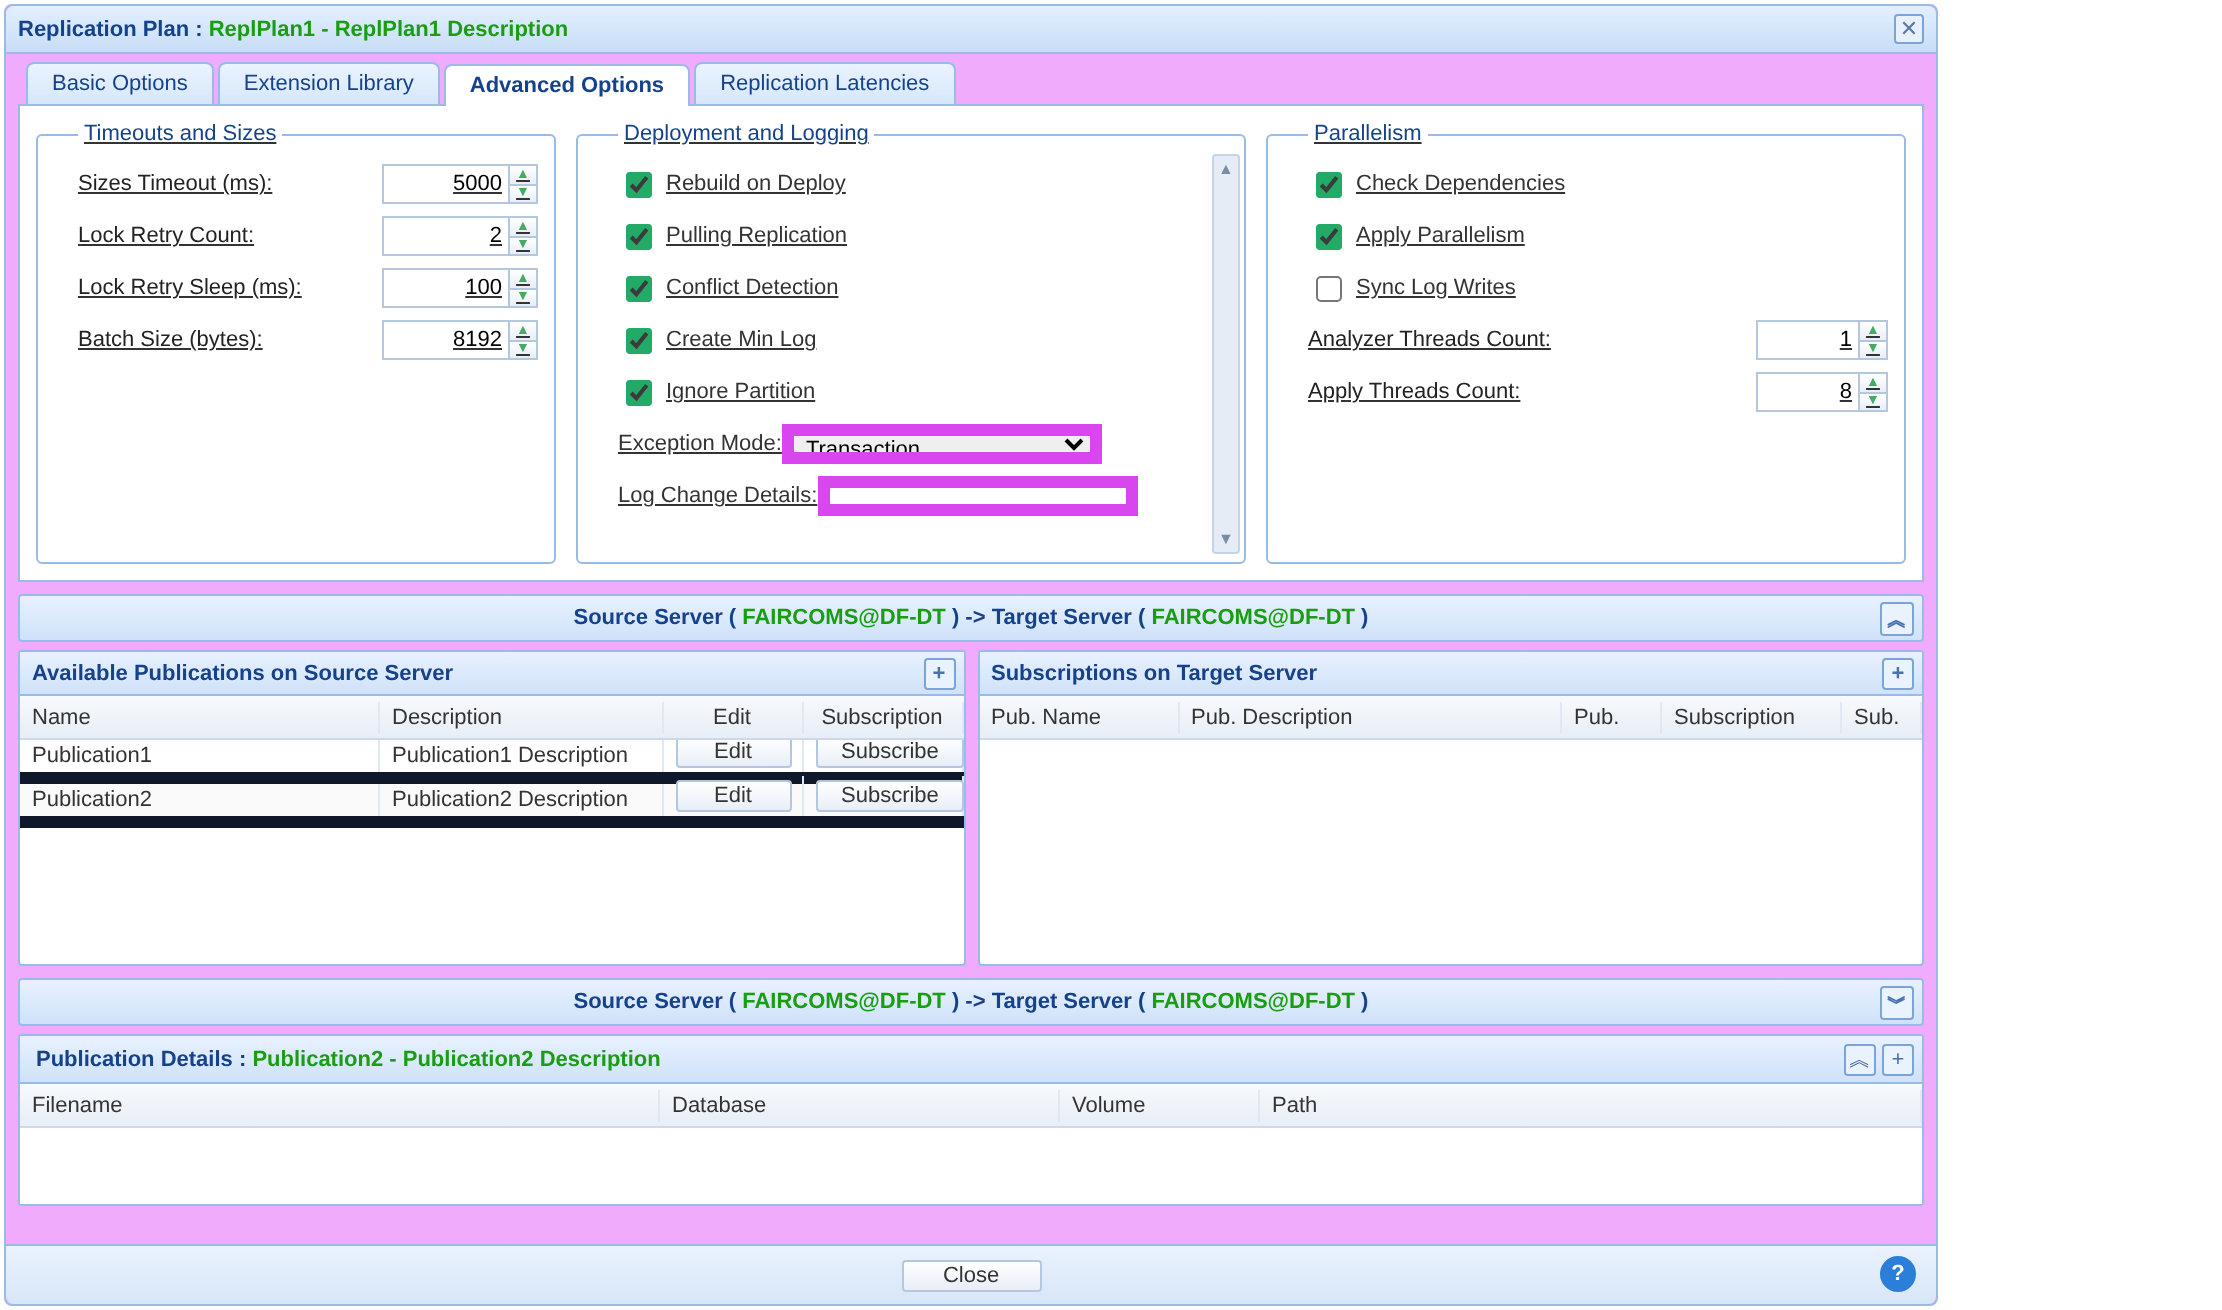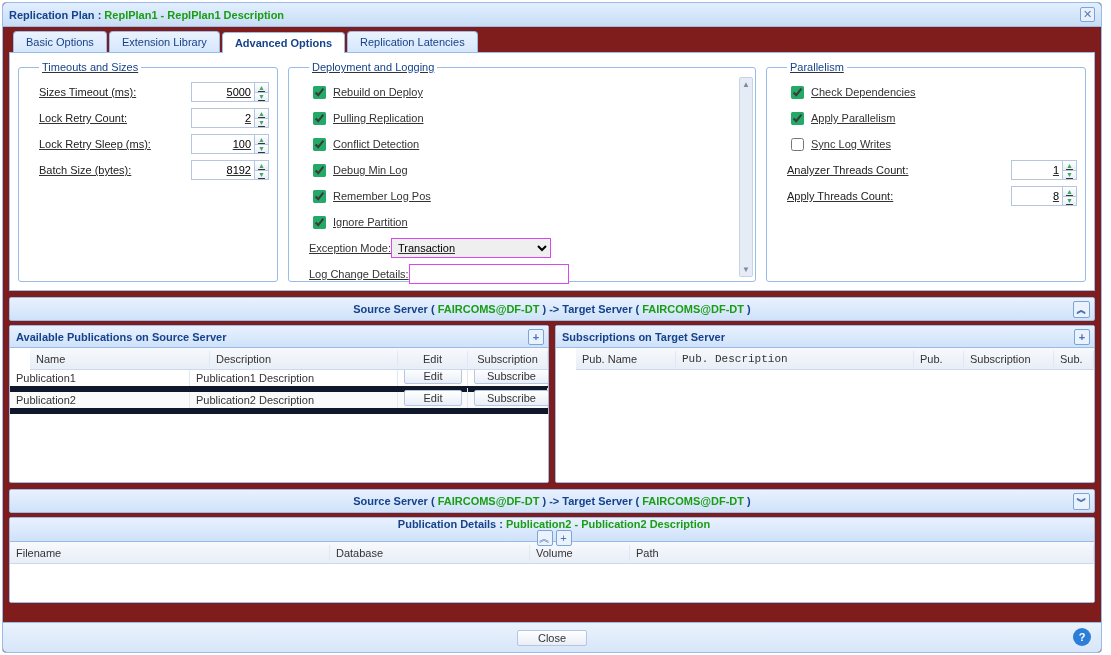--- a/index.html
+++ b/index.html
@@ -1,17 +1,17 @@
 <!DOCTYPE html>
 <html><head>
 <meta charset="utf-8">
 <style>
 * { box-sizing: border-box; font-family: Tahoma, Arial, sans-serif; font-size: 11px; }
 body { margin: 0; padding: 2px; background: #fff; color: #333; }
-.window { border: 1px solid #99bbe8; border-radius: 4px; background: #7f1d1d; width: 1100px; height: 651px; position: relative; }
+.window { border: 1px solid #99bbe8; border-radius: 4px; background: #f0abfc; width: 967px; height: 651px; position: relative; }
 .titlebar { display:flex; align-items:center; justify-content:space-between; padding:4px 6px; background: linear-gradient(#e3efff,#c7ddf6); border-bottom:1px solid #99bbe8; border-radius:4px 4px 0 0; height:24px; }
 .title { font-weight:bold; color:#15428b; }
 .title .green { color:#1a9d13; }
 .closebtn { width:15px; height:15px; border:1px solid #7aa5d6; background:#e8f0fb; border-radius:2px; display:flex; align-items:center; justify-content:center; color:#5a7aaa; cursor:pointer; }
 .content { padding:4px 6px 2px 6px; }
 .tabs { display:flex; gap:2px; border-bottom:1px solid #99bbe8; padding-left:4px; }
 .tab { background: linear-gradient(#eaf3ff,#d6e7fb); border:1px solid #99bbe8; border-bottom:none; border-radius:4px 4px 0 0; padding:4px 12px; color:#15428b; cursor:pointer; }
 .tab.active { background:#fff; font-weight:bold; position:relative; top:1px; }
 .panel-body { background:#fff; border:1px solid #99bbe8; border-top:none; padding:8px; height:238px; }
 .row3 { display:flex; gap:10px; height:100%; }
@@ -24,56 +24,56 @@
 .fldrow label { color:#222; }
 .numwrap { display:flex; }
 .numinp { width:64px; height:20px; border:1px solid #b5c7de; text-align:right; padding:1px 3px; }
 .numinp.w56 { width:52px; }
 .spinner { width:14px; height:20px; border:1px solid #b5c7de; border-left:none; display:flex; flex-direction:column; }
 .spinner div { flex:1; display:flex; align-items:center; justify-content:center; font-size:7px; color:#4a6; cursor:pointer; background:linear-gradient(#fff,#e8eef7); }
 .spinner div:first-child { border-bottom:1px solid #b5c7de; }
 .chkrow { display:flex; align-items:center; height:26px; gap:4px; }
 .chkrow input { accent-color:#2a6; }
 .selwrap { display:flex; align-items:center; height:26px; justify-content:flex-start; }
-.selwrap select, .selwrap input.combo { height:20px; border:1px solid #d946ef; padding:0 2px; width:160px; }
+.selwrap select, .selwrap input.combo { height:20px; border:6px solid #d946ef; padding:0 2px; width:160px; }
 .deploy-scroll { position:absolute; right:2px; top:4px; bottom:4px; width:14px; background:#e5ecf5; border:1px solid #c6d4e8; border-radius:2px; display:flex; flex-direction:column; justify-content:space-between; align-items:center; padding:2px 0;}
 .deploy-scroll span { font-size:8px; color:#7a8ba6; }
 .deploy-inner { margin-right:18px; }
 
 .section { margin-top:6px; }
 .sectionbar { background:linear-gradient(#e8f1ff,#cfe2f9); border:1px solid #99bbe8; height:24px; border-radius:2px; display:flex; align-items:center; justify-content:center; position:relative; color:#15428b; font-weight:bold; }
 .sectionbar .green { color:#1a9d13; }
 .toolbtn { position:absolute; right:4px; top:3px; width:17px; height:17px; border:1px solid #7aa5d6; background:#eaf2fd; border-radius:2px; display:flex; align-items:center; justify-content:center; color:#4a72b0; font-size:10px; cursor:pointer; }
 .twocol { display:flex; gap:6px; margin-top:4px; }
 .subpanel { flex:1; border:1px solid #99bbe8; border-radius:2px; background:#fff; display:flex; flex-direction:column; height:158px; }
 .subhead { background:linear-gradient(#e8f1ff,#cfe2f9); border-bottom:1px solid #99bbe8; height:22px; display:flex; align-items:center; justify-content:space-between; padding:0 4px 0 6px; color:#15428b; font-weight:bold; }
 .plusbtn { width:16px; height:16px; border:1px solid #7aa5d6; background:#eaf2fd; border-radius:2px; display:flex; align-items:center; justify-content:center; color:#4a72b0; font-size:11px; cursor:pointer; }
-.gridhead { display:flex; background:linear-gradient(#f7f9fc,#e8eef7); border-bottom:1px solid #cdd9ea; height:22px; align-items:center;margin-left:20px; }
+.gridhead { display:flex; background:linear-gradient(#f7f9fc,#e8eef7); border-bottom:1px solid #cdd9ea; height:22px; align-items:center; }
 .gridhead div, .gridrow div { padding:2px 6px; border-right:1px solid #e0e8f3; }
 .gridbody { flex:1; overflow:auto; }
 .gridrow { display:flex; height:22px; align-items:flex-end; border-bottom:6px solid #0f172a; }
 .gridrow:nth-child(odd){ background:#fff; }
 .gridrow:nth-child(even){ background:#fafafa; }
 .btn { display:inline-block; border:1px solid #b5c7de; background:linear-gradient(#fff,#e8eef7); padding:1px 12px; border-radius:2px; color:#333; cursor:pointer; min-width:58px; text-align:center; }
 .footerbar { background:linear-gradient(#f7f9fc,#e8eef7); border-top:1px solid #cdd9ea; padding:4px; display:flex; justify-content:center; }
 .pubdetail { margin-top:4px; border:1px solid #99bbe8; border-radius:2px; }
-.pubdetailhead { background:linear-gradient(#e8f1ff,#cfe2f9); height:24px; display:flex; align-items:center; justify-content:space-between; padding:0 4px 0 8px; border-bottom:1px solid #99bbe8;flex-direction:column; }
+.pubdetailhead { background:linear-gradient(#e8f1ff,#cfe2f9); height:24px; display:flex; align-items:center; justify-content:space-between; padding:0 4px 0 8px; border-bottom:1px solid #99bbe8; }
 .pubdetailhead .t { font-weight:bold; color:#15428b; }
 .pubdetailhead .t .green { color:#1a9d13; }
 .dbuttons { display:flex; gap:3px; }
 .detailgridhead { display:flex; background:linear-gradient(#f7f9fc,#e8eef7); border-bottom:1px solid #cdd9ea; height:22px; align-items:center; }
 .detailgridhead div { padding:2px 6px; border-right:1px solid #e0e8f3; }
 .detailbody { height:38px; background:#fff; }
 
 .bottombar { position:absolute; left:0; right:0; bottom:0; height:30px; border-top:1px solid #99bbe8; background:linear-gradient(#eaf2fd,#d7e6f8); display:flex; align-items:center; justify-content:center; border-radius:0 0 4px 4px; }
 .helpicon { position:absolute; right:10px; bottom:6px; width:18px; height:18px; border-radius:50%; background:#2b7fd9; color:#fff; font-weight:bold; display:flex; align-items:center; justify-content:center; cursor:pointer; }
 
 
 .cA {width:180px;} .cB{flex:1;} .cC{width:70px; text-align:center; border-right:1px solid #e0e8f3;} .cD{width:80px; text-align:center;}
-.sA{width:100px;} .sB{flex:1;font-family:Liberation Mono, monospace;} .sC{width:50px;} .sD{width:90px;} .sE{width:40px;}
+.sA{width:100px;} .sB{flex:1;} .sC{width:50px;} .sD{width:90px;} .sE{width:40px;}
 .dA{width:320px;} .dB{width:200px;} .dC{width:100px;} .dD{flex:1;}
 </style>
 </head>
 <body>
 
 <div class="window">
   <div class="titlebar">
     <div class="title">
       <span>Replication Plan : </span><span class="green">ReplPlan1</span><span class="green"> - </span><span class="green">ReplPlan1 Description</span>
     </div>
@@ -144,25 +144,21 @@
             <div class="chkrow">
                 <input type="checkbox" checked="" style="">
                 <label>Pulling Replication</label>
               </div>
             <div class="chkrow">
                 <input type="checkbox" checked="" style="">
                 <label>Conflict Detection</label>
               </div>
             <div class="chkrow">
                 <input type="checkbox" checked="" style="">
-                <label>Debug Min Log</label>
-              </div>
-            <div class="chkrow">
-                <input type="checkbox" checked="" style="">
-                <label>Remember Log Pos</label>
+                <label>Create Min Log</label>
               </div>
             <div class="chkrow">
                 <input type="checkbox" checked="" style="">
                 <label>Ignore Partition</label>
               </div>
             <div class="selwrap">
                 <label>Exception Mode:</label>
               <select><option>Transaction</option></select>
               </div>
             <div class="selwrap">

